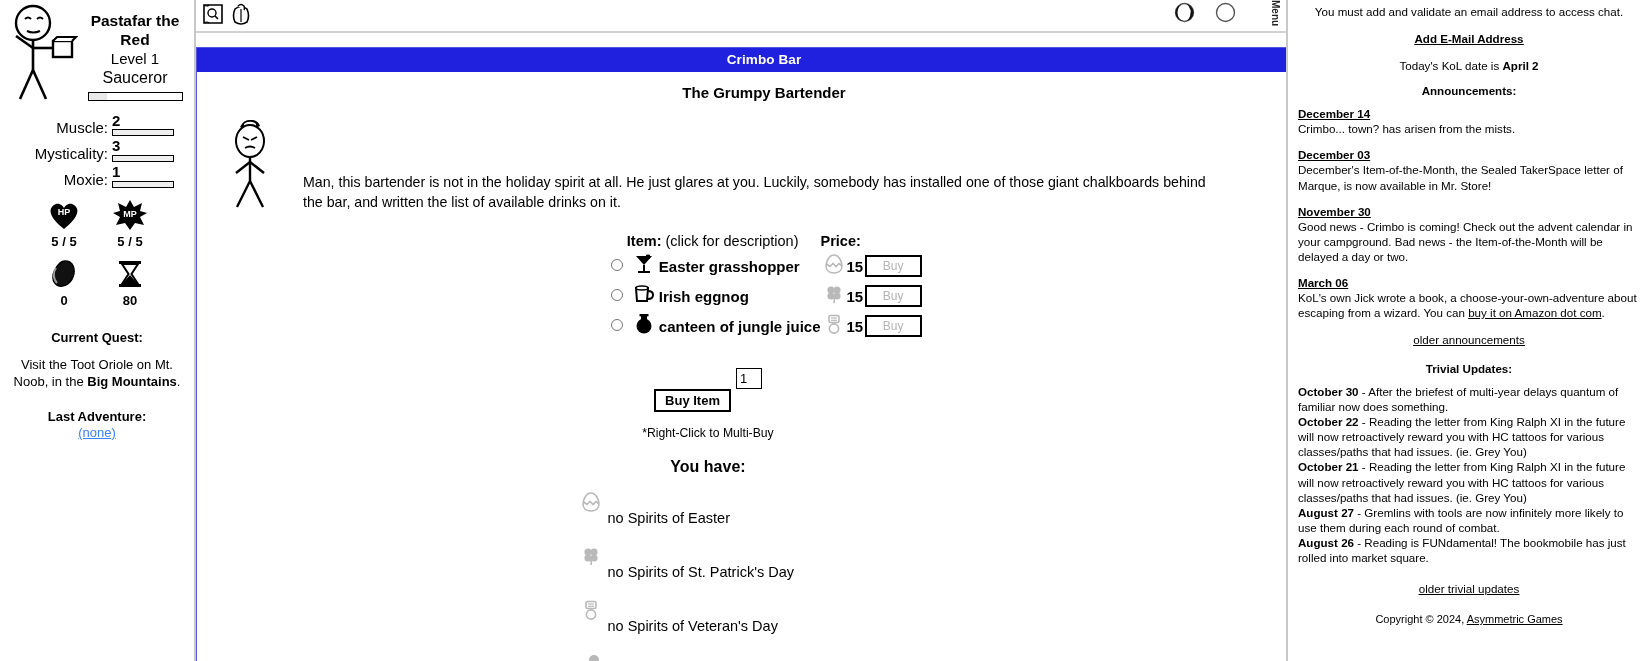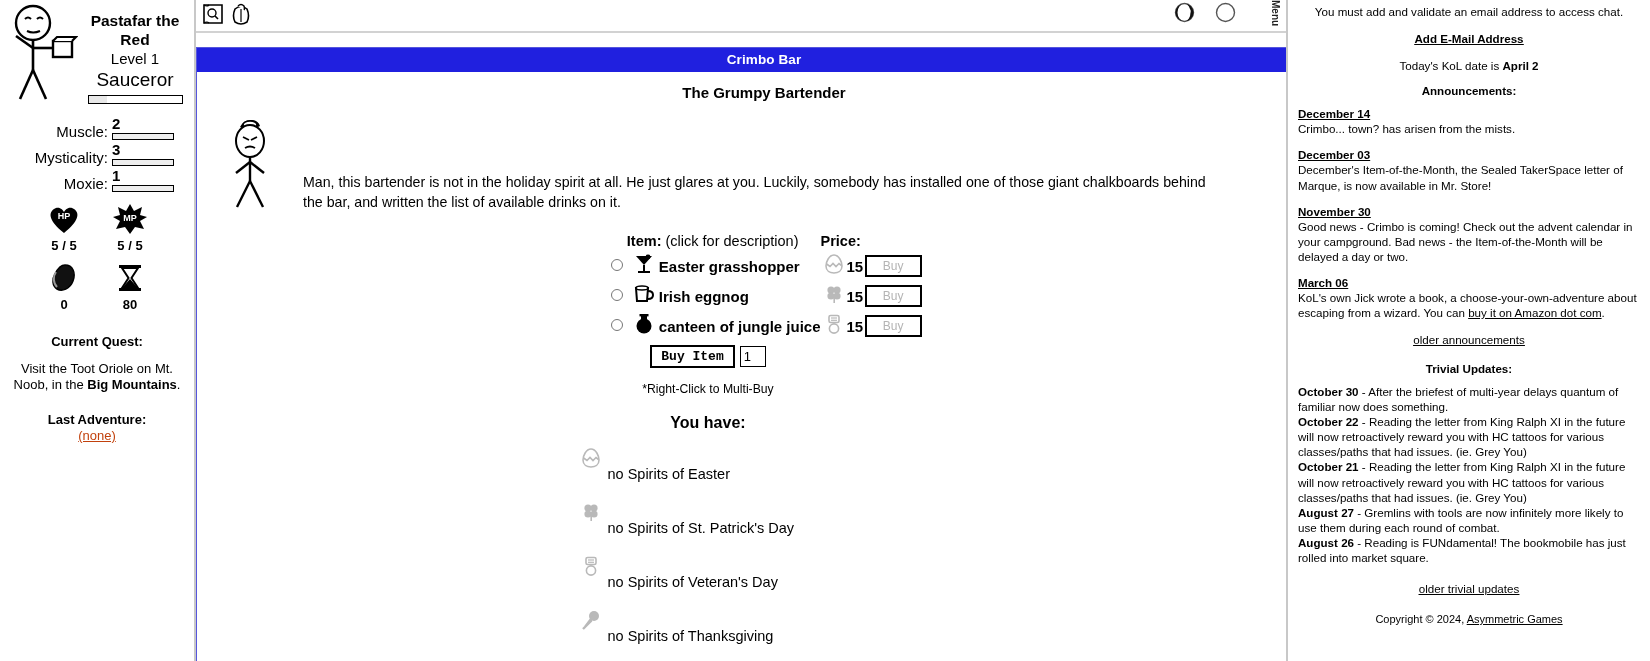--- a/index.html
+++ b/index.html
@@ -20,21 +20,21 @@
     position: relative;
     padding: 4px 6px 0 6px;
     font-size: 13px;
     color: #000;
   }
   .char-top { display: flex; align-items: flex-start; gap: 4px; }
   .char-avatar { width: 72px; height: 96px; flex: 0 0 72px; }
   .char-title { flex: 1; text-align: center; padding-top: 8px; line-height: 1.22; }
   .char-name { font-weight: bold; font-size: 15.5px; }
   .char-level { font-size: 15px; }
-  .char-class { font-size: 19px; }
+  .char-class { font-size: 16px; }
   .bar-outer {
     height: 9px; border: 1px solid #000; background: #fff;
     margin: 4px auto 0 auto;
   }
   .bar-inner { height: 100%; background: #e8e8e8; }
 
   .stats { margin-top: 12px; padding: 0 6px; }
   .stat-row { display: flex; align-items: flex-end; justify-content: flex-end; margin-bottom: 2px; }
   .stat-label { font-size: 15px; white-space: nowrap; }
   .stat-right { width: 70px; margin-left: 4px; }
@@ -45,21 +45,21 @@
   .meter-row { display: flex; justify-content: center; gap: 22px; margin-bottom: 10px; }
   .meter { text-align: center; width: 44px; }
   .meter-num { font-size: 13px; font-weight: bold; margin-top: 1px; }
 
   .quest { margin-top: 22px; text-align: center; padding: 0 4px; }
   .quest-head { font-weight: bold; font-size: 13px; }
   .quest-body { font-size: 13px; line-height: 1.3; margin-top: 12px; }
   .lastadv { margin-top: 18px; text-align: center; }
   .lastadv-head { font-weight: bold; font-size: 13px; }
   .lastadv-body { font-size: 13px; margin-top: 1px; }
-  .lastadv-body a { color: #c2410c; text-decoration: underline; }
+  .lastadv-body a { color: #3b82f6; text-decoration: underline; }
 
   
   .mainpane {
     flex: 0 0 1092px; width: 1092px; height: 661px;
     position: relative; background: #fff;
     border-right: 2px solid #c8c8c8;
     display: flex; flex-direction: column;
   }
   .topbar {
     height: 33px; flex: 0 0 33px;
@@ -111,24 +111,24 @@
   .td-price { font-weight: bold; font-size: 15px; padding-right: 34px; }
   .td-buy { width: 60px; text-align: center; }
   .buy-btn {
     font-family: "Liberation Sans", sans-serif;
     font-size: 12px; color: #b4b4b4;
     background: #fff; border: 2px solid #000;
     padding: 2px 16px; cursor: default;
   }
   .buyrow { text-align: center; margin-top: 4px; }
   .buyitem-btn {
-    font-family: Liberation Mono, monospace;
+    font-family: Liberation Sans, sans-serif;
     font-size: 13px; font-weight: bold; color: #000;
     background: #fff; border: 2px solid #000;
-    padding: 2px 9px; cursor: pointer; vertical-align: middle;
+    padding: 2px 9px; cursor: pointer; vertical-align: middle; margin-top: 44px;
   }
   .qty-input {
     font-family: "Liberation Sans", sans-serif;
     font-size: 13px; width: 26px; height: 21px;
     border: 1px solid #000; background: #fff;
     padding: 0 3px; margin-left: 5px; vertical-align: middle;
   }
   .multibuy { text-align: center; font-size: 12.2px; margin-top: 14px; }
 
   .youhave-head { text-align: center; font-weight: bold; font-size: 16px; margin-top: 18px; }

